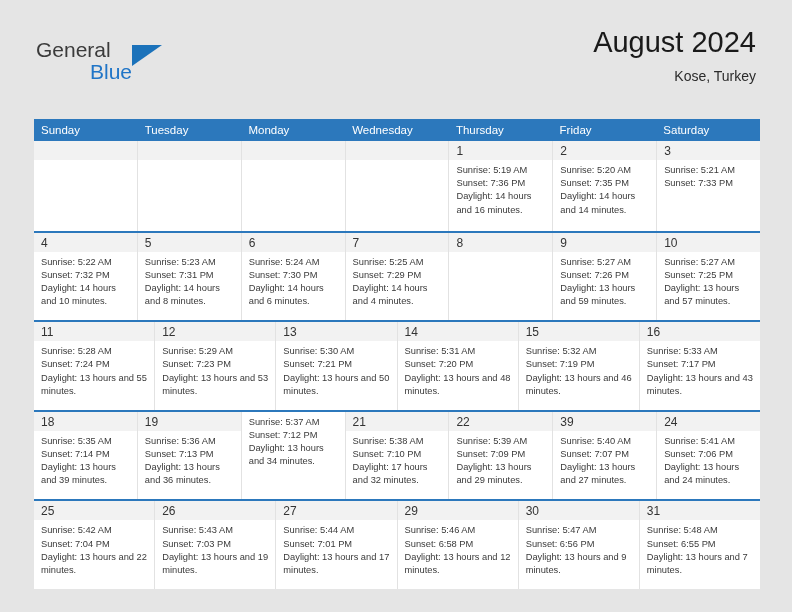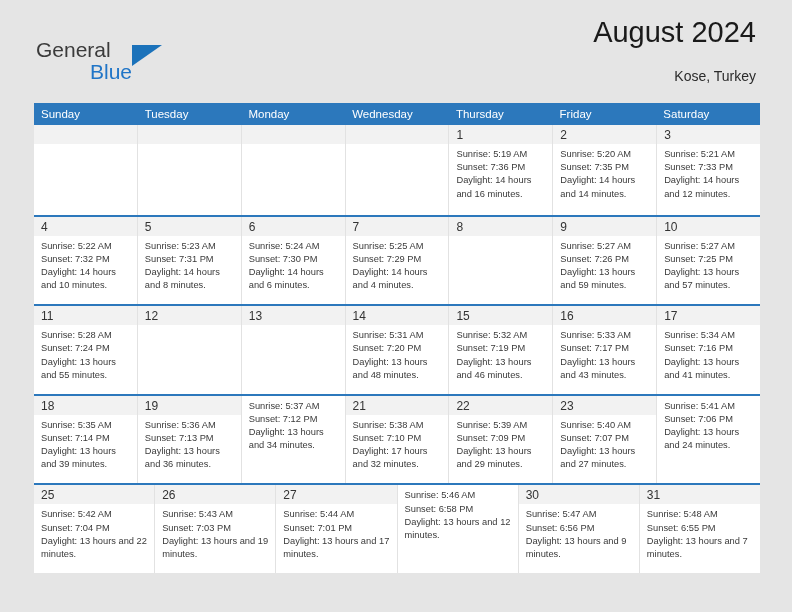--- a/index.html
+++ b/index.html
@@ -47,48 +47,49 @@
   }
   .logo-tri {
     position: absolute;
     left: 96px; top: 7px;
     width: 0; height: 0;
     border-left: 30px solid #1b72ba;
     border-bottom: 21px solid transparent;
   }
   .title-block {
     position: absolute;
-    right: 36px; top: 14px;
+    right: 36px; top: 24px;
     text-align: right;
   }
   .cal-title {
     font-size: 29px;
     color: #1a1a1a;
     line-height: 36px;
     white-space: nowrap;
   }
   .cal-subtitle {
     font-size: 14px;
     color: #2b2b2b;
     line-height: 20px;
-    margin-top: 16px;
+    margin-top: 6px;
     white-space: nowrap;
   }
 
   
   .calendar {
     position: absolute;
     left: 34px; top: 103px;
     width: 726px;
   }
   .dow-row {
     display: flex;
     width: 726px;
     height: 22px;
     background: #2c78bc;
+    margin-top: 16px;
   }
   .dow {
     flex: 1 1 0;
     color: #ffffff;
     font-size: 11.5px;
     line-height: 22px;
     padding-left: 7px;
     white-space: nowrap;
     overflow: hidden;
   }
@@ -186,21 +187,20 @@
               <div>Sunrise: 5:20 AM</div>
               <div>Sunset: 7:35 PM</div>
               <div class="wrap">Daylight: 14 hours and 14 minutes.</div>
             </div>
           </div>
           <div class="daycell">
             <div class="daynum-band"><span class="daynum">3</span></div>
             <div class="dayinfo">
               <div>Sunrise: 5:21 AM</div>
               <div>Sunset: 7:33 PM</div>
-              <div class="wrap">Daylight: 14 hours and 12 minutes.</div>
             </div>
           </div>
         </div>
         <div class="week">
           <div class="daycell">
             <div class="daynum-band"><span class="daynum">4</span></div>
             <div class="dayinfo">
               <div>Sunrise: 5:22 AM</div>
               <div>Sunset: 7:32 PM</div>
               <div class="wrap">Daylight: 14 hours and 10 minutes.</div>
@@ -254,23 +254,33 @@
           <div class="daycell">
             <div class="daynum-band"><span class="daynum">11</span></div>
             <div class="dayinfo">
               <div>Sunrise: 5:28 AM</div>
               <div>Sunset: 7:24 PM</div>
               <div class="wrap">Daylight: 13 hours and 55 minutes.</div>
             </div>
           </div>
           <div class="daycell">
             <div class="daynum-band"><span class="daynum">12</span></div>
+            <div class="dayinfo">
+              <div>Sunrise: 5:29 AM</div>
+              <div>Sunset: 7:23 PM</div>
+              <div class="wrap">Daylight: 13 hours and 53 minutes.</div>
+            </div>
           </div>
           <div class="daycell">
             <div class="daynum-band"><span class="daynum">13</span></div>
+            <div class="dayinfo">
+              <div>Sunrise: 5:30 AM</div>
+              <div>Sunset: 7:21 PM</div>
+              <div class="wrap">Daylight: 13 hours and 50 minutes.</div>
+            </div>
           </div>
           <div class="daycell">
             <div class="daynum-band"><span class="daynum">14</span></div>
             <div class="dayinfo">
               <div>Sunrise: 5:31 AM</div>
               <div>Sunset: 7:20 PM</div>
               <div class="wrap">Daylight: 13 hours and 48 minutes.</div>
             </div>
           </div>
           <div class="daycell">
@@ -282,28 +292,20 @@
             </div>
           </div>
           <div class="daycell">
             <div class="daynum-band"><span class="daynum">16</span></div>
             <div class="dayinfo">
               <div>Sunrise: 5:33 AM</div>
               <div>Sunset: 7:17 PM</div>
               <div class="wrap">Daylight: 13 hours and 43 minutes.</div>
             </div>
           </div>
-          <div class="daycell">
-            <div class="daynum-band"><span class="daynum">17</span></div>
-            <div class="dayinfo">
-              <div>Sunrise: 5:34 AM</div>
-              <div>Sunset: 7:16 PM</div>
-              <div class="wrap">Daylight: 13 hours and 41 minutes.</div>
-            </div>
-          </div>
         </div>
         <div class="week">
           <div class="daycell">
             <div class="daynum-band"><span class="daynum">18</span></div>
             <div class="dayinfo">
               <div>Sunrise: 5:35 AM</div>
               <div>Sunset: 7:14 PM</div>
               <div class="wrap">Daylight: 13 hours and 39 minutes.</div>
             </div>
           </div>
@@ -332,28 +334,29 @@
           </div>
           <div class="daycell">
             <div class="daynum-band"><span class="daynum">22</span></div>
             <div class="dayinfo">
               <div>Sunrise: 5:39 AM</div>
               <div>Sunset: 7:09 PM</div>
               <div class="wrap">Daylight: 13 hours and 29 minutes.</div>
             </div>
           </div>
           <div class="daycell">
-            <div class="daynum-band"><span class="daynum">23</span></div>
+            <div class="daynum-band"><span class="daynum">39</span></div>
             <div class="dayinfo">
               <div>Sunrise: 5:40 AM</div>
               <div>Sunset: 7:07 PM</div>
               <div class="wrap">Daylight: 13 hours and 27 minutes.</div>
             </div>
           </div>
           <div class="daycell">
+            <div class="daynum-band"><span class="daynum">24</span></div>
             <div class="dayinfo">
               <div>Sunrise: 5:41 AM</div>
               <div>Sunset: 7:06 PM</div>
               <div class="wrap">Daylight: 13 hours and 24 minutes.</div>
             </div>
           </div>
         </div>
         <div class="week">
           <div class="daycell">
             <div class="daynum-band"><span class="daynum">25</span></div>
@@ -373,20 +376,21 @@
           </div>
           <div class="daycell">
             <div class="daynum-band"><span class="daynum">27</span></div>
             <div class="dayinfo">
               <div>Sunrise: 5:44 AM</div>
               <div>Sunset: 7:01 PM</div>
               <div class="wrap">Daylight: 13 hours and 17 minutes.</div>
             </div>
           </div>
           <div class="daycell">
+            <div class="daynum-band"><span class="daynum">29</span></div>
             <div class="dayinfo">
               <div>Sunrise: 5:46 AM</div>
               <div>Sunset: 6:58 PM</div>
               <div class="wrap">Daylight: 13 hours and 12 minutes.</div>
             </div>
           </div>
           <div class="daycell">
             <div class="daynum-band"><span class="daynum">30</span></div>
             <div class="dayinfo">
               <div>Sunrise: 5:47 AM</div>

